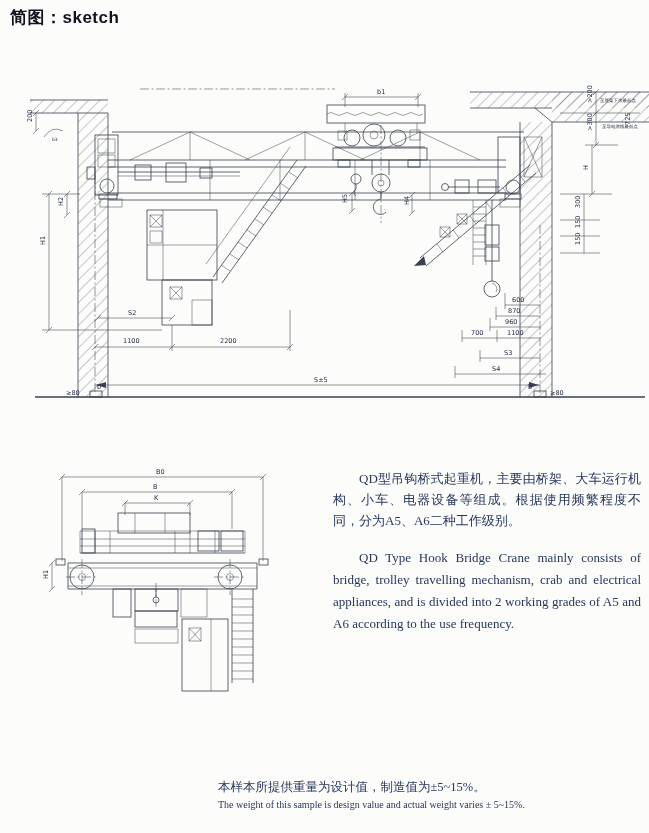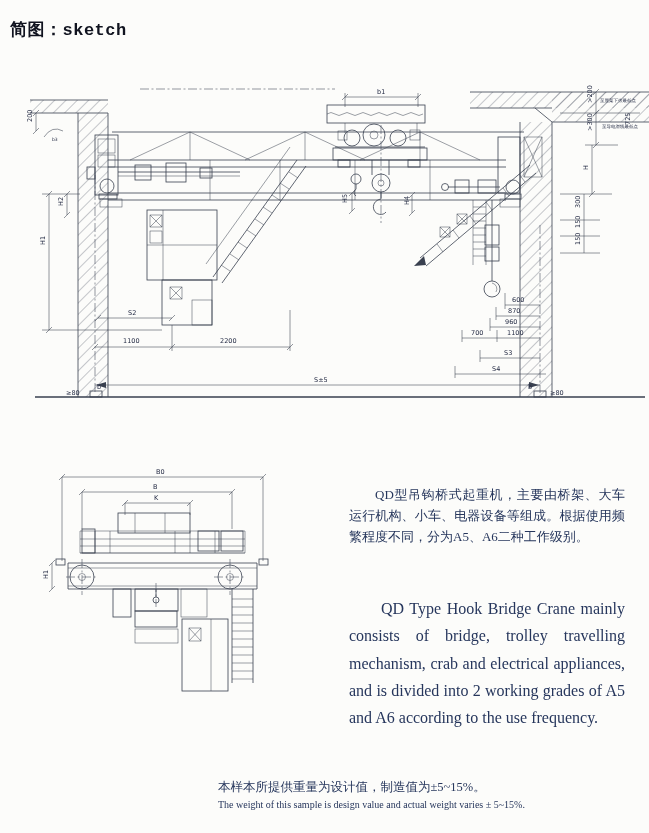--- a/index.html
+++ b/index.html
@@ -5,34 +5,34 @@
   html,body{margin:0;padding:0;}
   body{
     width:649px;height:833px;
     background:#fcfcfa;
     position:relative;
     font-family:"Liberation Serif", serif;
     color:#26365c;
     overflow:hidden;
   }
   .title{
-    position:absolute;left:10px;top:18px;
-    font-family:Liberation Mono, monospace;
+    position:absolute;left:10px;top:6px;
+    font-family:Liberation Sans, sans-serif;
     font-weight:bold;font-size:17px;color:#10131f;
     letter-spacing:.5px;
   }
   .drawing{position:absolute;}
   #front-view{left:0;top:75px;}
   #side-view{left:25px;top:455px;}
   .desc{
     position:absolute;left:333px;top:468px;width:308px;
     font-size:13px;line-height:1.62;text-align:justify;
   }
-  .desc p{margin:16px;text-indent:2em;}
-  .desc .en{font-size:16px;line-height:1.7;}
+  .desc p{margin:0;text-indent:2em;}
+  .desc .en{font-size:13px;line-height:1.7;}
   .gap{height:16px;}
   .footnote{
     position:absolute;left:218px;top:778px;width:440px;
     font-size:12.5px;line-height:1.55;color:#26365c;
   }
   .footnote .en{font-size:10px;}
   
   .ln{stroke:#39404f;fill:none;stroke-width:.8;}
   .th{stroke:#39404f;fill:none;stroke-width:.5;}
   .tk{stroke:#39404f;fill:none;stroke-width:1.5;}

